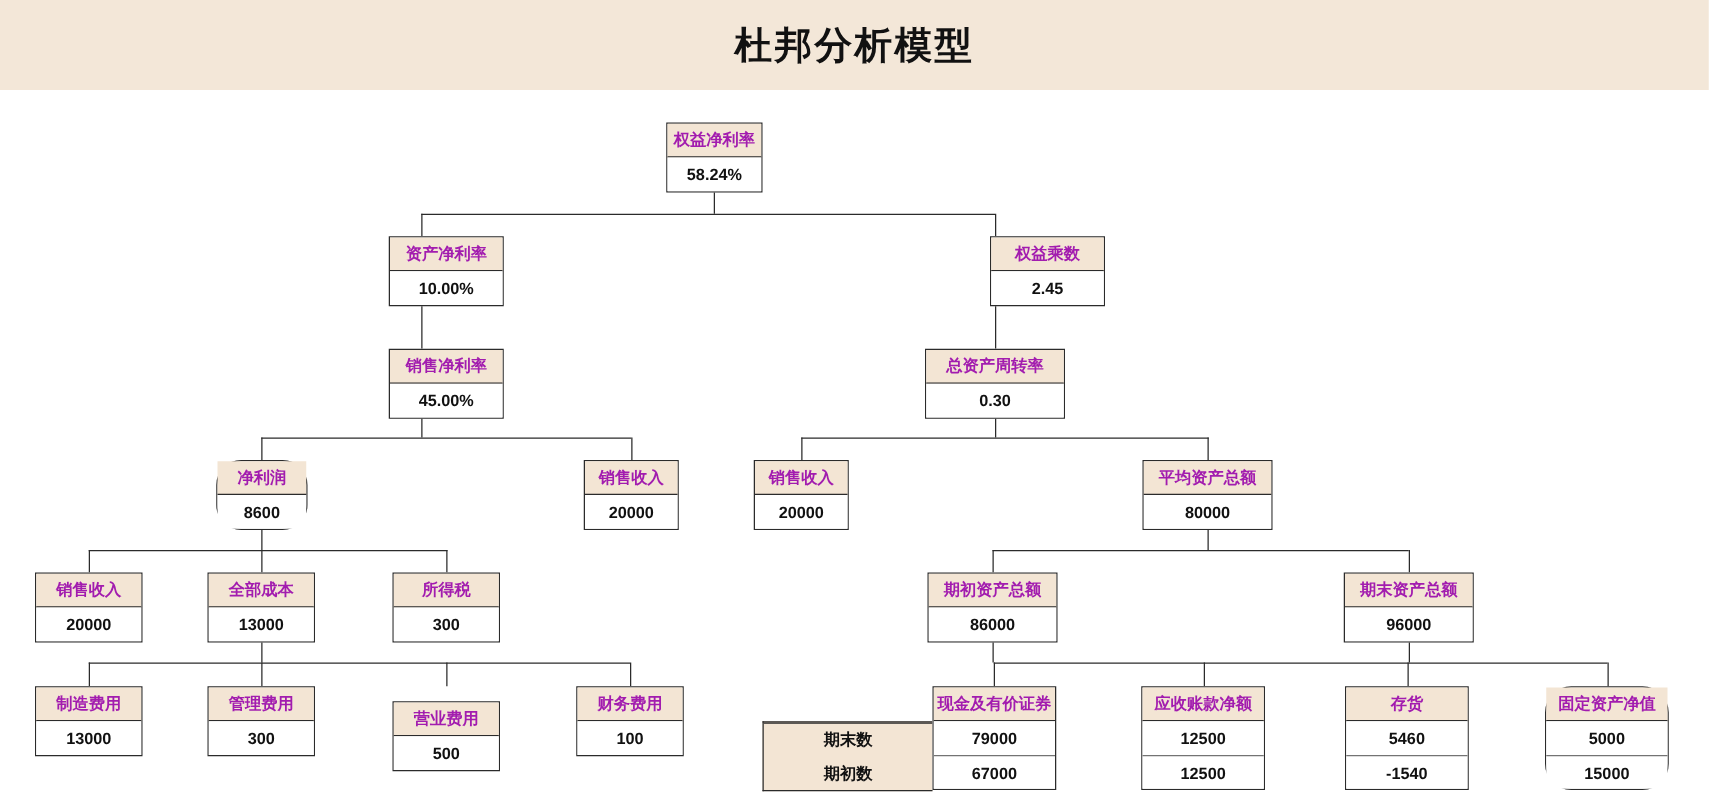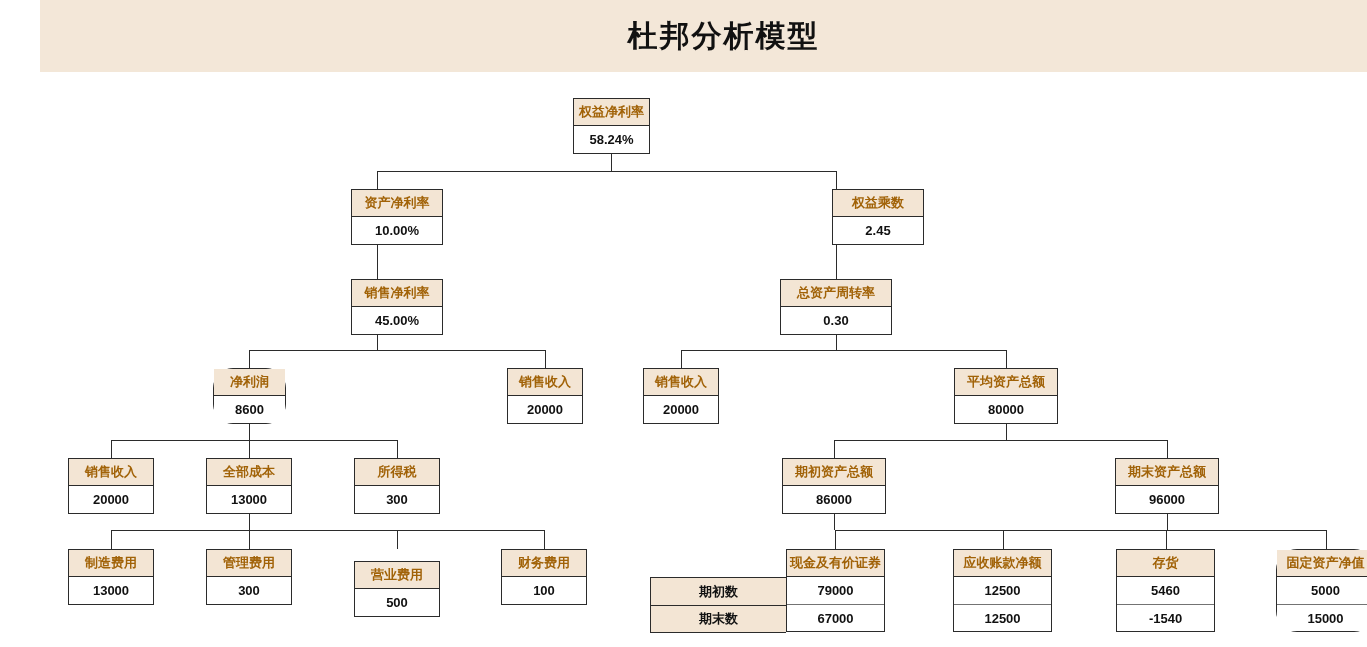--- a/index.html
+++ b/index.html
@@ -1,21 +1,21 @@
 <!DOCTYPE html>
 <html><head>
 <meta charset="utf-8">
 <style>
   html,body{margin:0;padding:0;}
   body{
     width:1367px;height:647px;background:#ffffff;
     font-family:"Liberation Sans","DejaVu Sans",sans-serif;
     overflow:hidden;position:relative;
   }
-  #canvas{position:relative;width:1252px;height:647px;margin-left:40px;}
+  #canvas{position:relative;width:1252px;height:647px;}
 
   
   .title-band{
     position:absolute;left:0;top:0;width:1367px;height:72px;
     background:#f3e7d8;
   }
   .title-text{
     position:absolute;left:0;top:0;width:1367px;height:72px;
     display:flex;align-items:center;justify-content:center;
     font-size:30px;font-weight:bold;color:#111111;letter-spacing:2px;
@@ -24,21 +24,21 @@
   
   .node{
     position:absolute;box-sizing:border-box;
     border:1px solid #2b2b2b;background:#ffffff;
     z-index:3;
   }
   .node .hd{
     box-sizing:border-box;height:27px;
     background:#f3e5d4;border-bottom:1px solid #2b2b2b;
     display:flex;align-items:center;justify-content:center;
-    font-size:13px;font-weight:bold;color:#a16207;
+    font-size:13px;font-weight:bold;color:#a21caf;
     white-space:nowrap;
   }
   .node .val{
     box-sizing:border-box;height:27px;background:#ffffff;
     display:flex;align-items:center;justify-content:center;
     font-size:13px;font-weight:bold;color:#111111;
     white-space:nowrap;
   }
   .node .val.second{border-top:1px solid #737373;}
 
@@ -185,22 +185,22 @@
   <div class="node" style="left:314px;top:561px;width:86px;text-align:center;">
     <div class="hd">营业费用</div>
     <div class="val">500</div>
   </div>
   <div class="node" style="left:461px;top:549px;width:86px;">
     <div class="hd">财务费用</div>
     <div class="val">100</div>
   </div>
 
   <div class="rowlabels" style="left:610px;top:577px;width:136px;">
+    <div class="rl second">期末数</div>
     <div class="rl">期初数</div>
-    <div class="rl second">期末数</div>
   </div>
 
   <div class="node" style="left:746px;top:549px;width:99px;">
     <div class="hd">现金及有价证券</div>
     <div class="val">79000</div>
     <div class="val second">67000</div>
   </div>
   <div class="node" style="left:913px;top:549px;width:99px;">
     <div class="hd">应收账款净额</div>
     <div class="val">12500</div>

